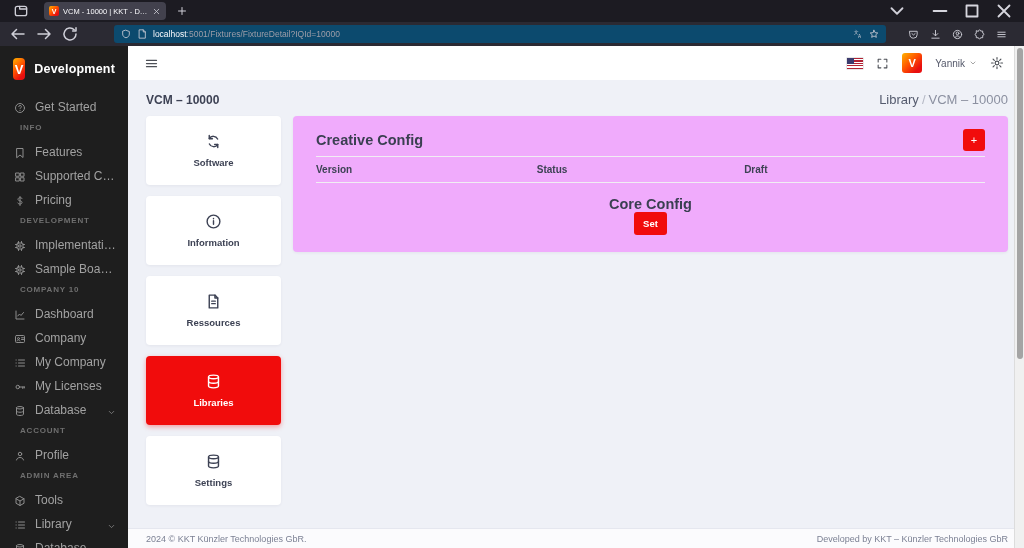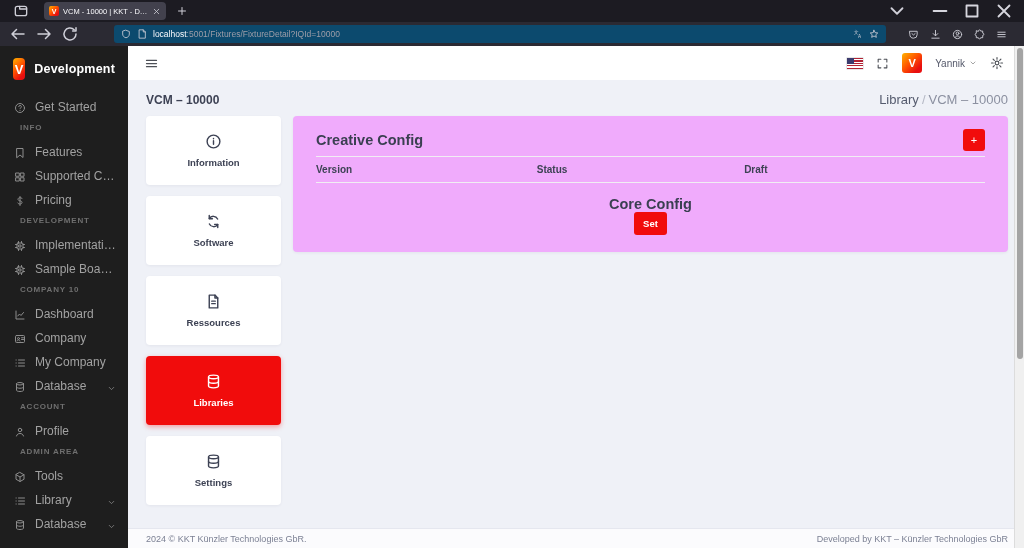--- a/index.html
+++ b/index.html
@@ -303,20 +303,29 @@
           </span>
         <span class="lbl">Company</span>
       </div>
       <div class="nav-item">
         <span class="ic">
             <svg viewBox="0 0 24 24">
               <path d="M9 6h12M9 12h12M9 18h12M4 6h.5M4 12h.5M4 18h.5"></path>
             </svg>
           </span>
         <span class="lbl">My Company</span>
+      </div>
+      <div class="nav-item">
+        <span class="ic">
+            <svg viewBox="0 0 24 24">
+              <circle cx="7.5" cy="12" r="3.5"></circle>
+              <path d="M11 12h10M17.5 12v3M20.5 12v2"></path>
+            </svg>
+          </span>
+        <span class="lbl">My Licenses</span>
       </div>
       <div class="nav-item">
         <span class="ic">
             <svg viewBox="0 0 24 24">
               <ellipse cx="12" cy="5.5" rx="7" ry="2.5"></ellipse>
               <path d="M5 5.5v13c0 1.4 3.1 2.5 7 2.5s7-1.1 7-2.5v-13"></path>
               <path d="M5 12c0 1.4 3.1 2.5 7 2.5s7-1.1 7-2.5"></path>
             </svg>
           </span>
         <span class="lbl">Database</span>
@@ -416,36 +425,36 @@
         <div class="page-head">
           <span class="page-title">VCM – 10000</span>
           <span class="breadcrumb"><span class="bc-parent">Library</span><span class="bc-sep">/</span><span>VCM – 10000</span></span>
         </div>
 
         <div class="body-row">
           <div class="cards">
             <div class="card">
               <span class="ic">
                   <svg viewBox="0 0 24 24">
-                    <circle cx="12" cy="12" r="9"></circle>
-                    <path d="M12 11v5M12 7.8v.2"></path>
-                  </svg>
-                </span>
-              <span class="card-lbl">Information</span>
-            </div>
-            <div class="card">
-              <span class="ic">
-                  <svg viewBox="0 0 24 24">
                     <path d="M17.8 8.5A6.8 6.8 0 0 0 6 7.8"></path>
                     <path d="M6 3.5V8h4.5"></path>
                     <path d="M6.2 15.5a6.8 6.8 0 0 0 11.8.7"></path>
                     <path d="M18 20.5V16h-4.5"></path>
                   </svg>
                 </span>
               <span class="card-lbl">Software</span>
+            </div>
+            <div class="card">
+              <span class="ic">
+                  <svg viewBox="0 0 24 24">
+                    <circle cx="12" cy="12" r="9"></circle>
+                    <path d="M12 11v5M12 7.8v.2"></path>
+                  </svg>
+                </span>
+              <span class="card-lbl">Information</span>
             </div>
             <div class="card">
               <span class="ic">
                   <svg viewBox="0 0 24 24">
                     <path d="M6 3h8l4 4v14H6z"></path>
                     <path d="M14 3v4h4M9.5 11.5h5M9.5 15h5"></path>
                   </svg>
                 </span>
               <span class="card-lbl">Ressources</span>
             </div>

